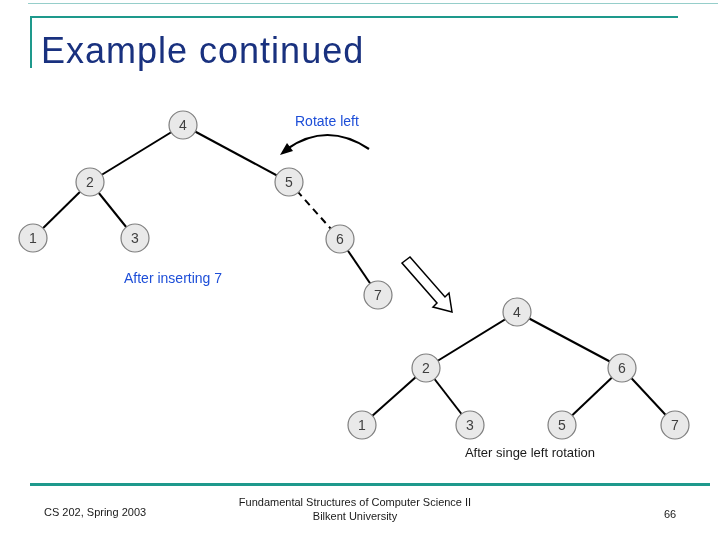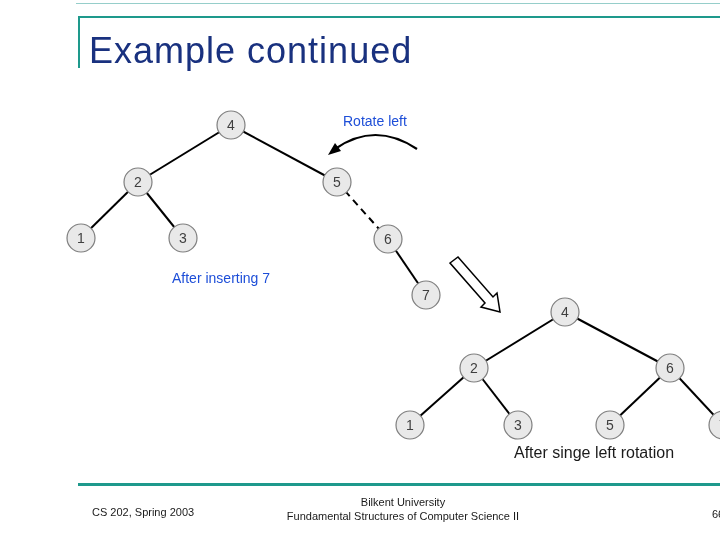--- a/index.html
+++ b/index.html
@@ -1,21 +1,21 @@
 <!DOCTYPE html>
 <html><head>
 <meta charset="utf-8">
 <style>
   html,body{margin:0;padding:0;}
   body{
     width:720px;height:540px;background:#ffffff;
     font-family:"Liberation Sans", sans-serif;
     position:relative;overflow:hidden;
   }
-  .slide{position:absolute;inset:0;background:#fff;margin-left:48px;}
+  .slide{position:absolute;inset:0;background:#fff;}
 
   .top-hairline{position:absolute;left:28px;top:3px;width:690px;height:1px;
     background:#2E9E96;opacity:.5;}
   .title-border-top{position:absolute;left:30px;top:16px;width:648px;height:2px;background:#1E998C;}
   .title-border-left{position:absolute;left:30px;top:16px;width:2px;height:52px;background:#1E998C;}
 
   .page-title{
     position:absolute;left:41px;top:33px;
     font-size:36px;line-height:36px;letter-spacing:1px;
     color:#19317F;white-space:nowrap;
@@ -31,22 +31,22 @@
   .arrowhead{fill:#000;stroke:none;}
   .block-arrow{fill:#fff;stroke:#000;stroke-width:1.5;stroke-linejoin:miter;}
 
   .gray-label{
     position:absolute;font-size:14px;color:#1d4ed8;white-space:nowrap;
   }
   .rotate-label{left:295px;top:113px;}
   .inserting-label{left:124px;top:270px;}
 
   .after-rotation-caption{
-    position:absolute;left:436px;top:443px;width:220px;
-    text-align:center;font-size:16px;line-height:19px;color:#1A1A1A;
+    position:absolute;left:420px;top:443px;width:220px;
+    text-align:center;font-size:13px;line-height:19px;color:#1A1A1A;
   }
 
   .footer-line{position:absolute;left:30px;top:483px;width:680px;height:3px;background:#1E998C;}
   .footer-left{position:absolute;left:44px;top:506px;font-size:11px;color:#1A1A1A;white-space:nowrap;}
   .footer-center{position:absolute;left:175px;top:495px;width:360px;
     text-align:center;font-size:11px;line-height:14px;color:#1A1A1A;}
   .footer-page{position:absolute;left:664px;top:508px;font-size:11px;color:#1A1A1A;}
 </style>
 </head>
 <body>
@@ -152,18 +152,18 @@
   <div class="gray-label rotate-label">Rotate left</div>
   <div class="gray-label inserting-label">After inserting 7</div>
 
   <div class="after-rotation-caption">
     <div>After singe left rotation</div>
   </div>
 
   <div class="footer-line"></div>
   <div class="footer-left">CS 202, Spring 2003</div>
   <div class="footer-center">
+    <div>Fundamental Structures of Computer Science II</div>
     <div>Bilkent University</div>
-    <div>Fundamental Structures of Computer Science II</div>
   </div>
   <div class="footer-page">66</div>
 
 </div>
 
 </body></html>

